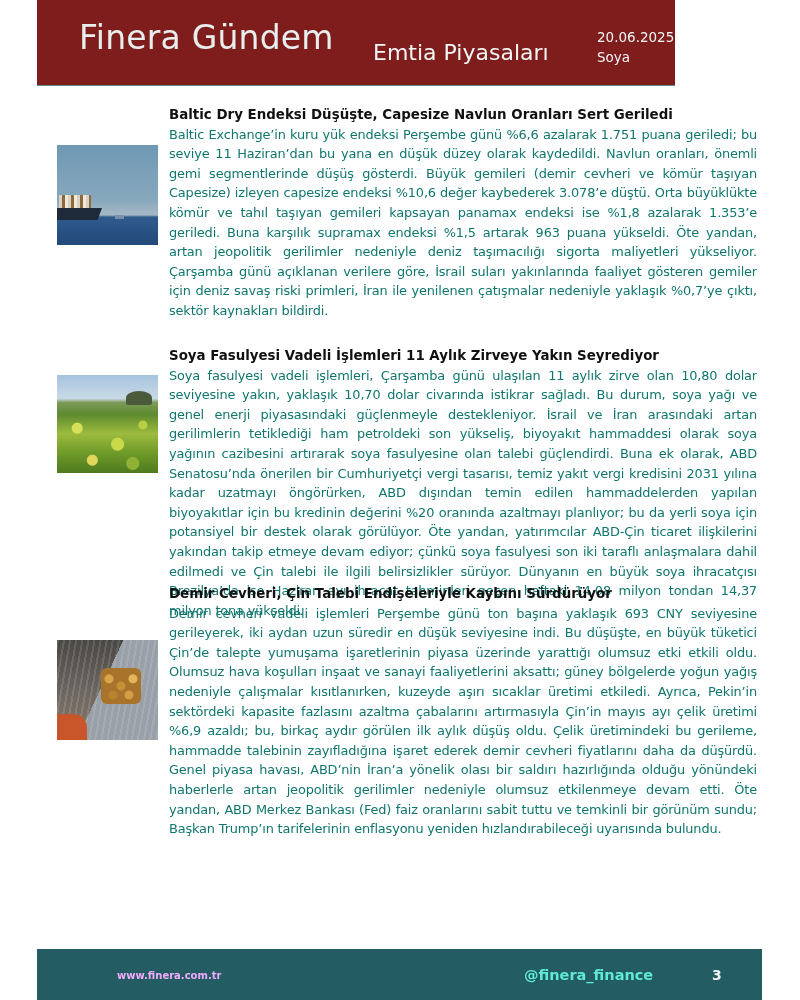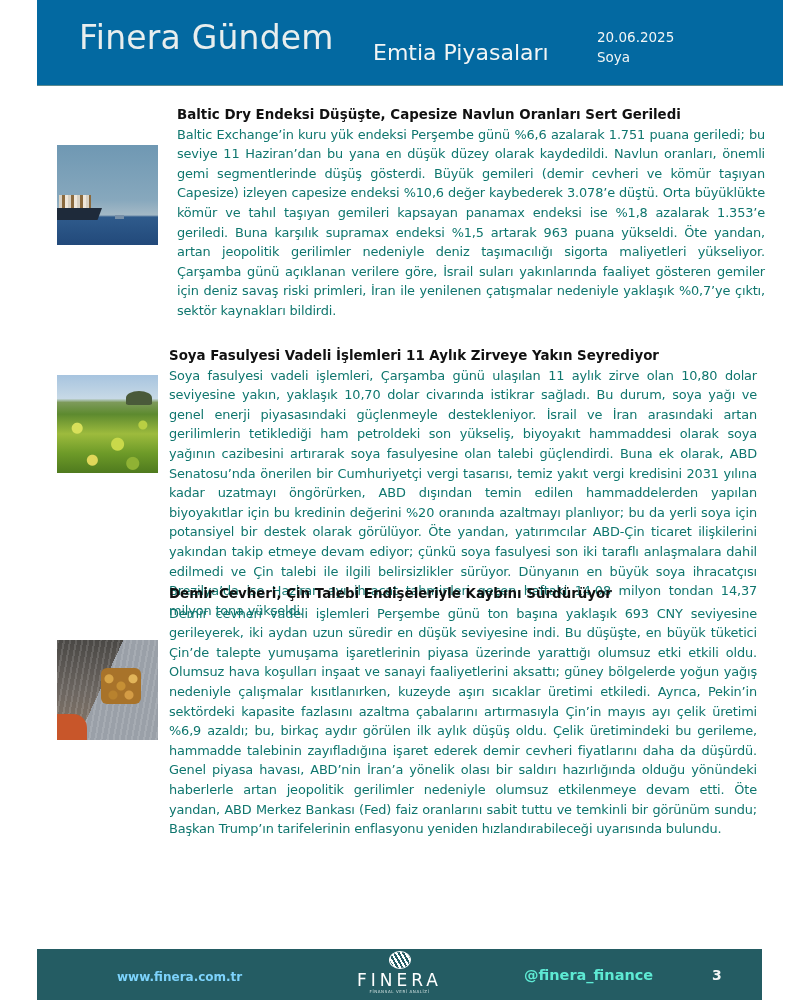--- a/index.html
+++ b/index.html
@@ -1,22 +1,22 @@
 <!DOCTYPE html>
 <html><head>
 <meta charset="utf-8">
 <style>
   html, body { margin: 0; padding: 0; }
   body {
     width: 800px; height: 1000px; background: #ffffff; position: relative; overflow: hidden;
     font-family: "DejaVu Sans", sans-serif; color: #1a1a1a;
   }
   .header {
-    position: absolute; left: 37px; top: 0; width: 746px; height: 85px;
-    background: #0369a1; border-bottom: 1px solid #5d8a8f;
+    position: absolute; left: 37px; top: 0; width: 626px; height: 85px;
+    background: #7f1d1d; border-bottom: 1px solid #5d8a8f; padding-left: 12px;
   }
   .brand {
     position: absolute; left: 42px; top: 18px; font-size: 33px; color: #e8eeee;
     font-family: "DejaVu Sans", sans-serif; font-weight: normal; letter-spacing: 0.2px;
     white-space: nowrap;
   }
   .section-title {
     position: absolute; left: 336px; top: 40px; font-size: 22px; color: #f2f5f5;
     white-space: nowrap;
   }
@@ -92,21 +92,21 @@
     border-top-right-radius: 14px;
   }
   .iron .rods {
     position: absolute; left: 0; top: 0; width: 101px; height: 100px;
     background: repeating-linear-gradient(100deg, rgba(255,255,255,0.12) 0 2px, transparent 2px 6px);
   }
   .footer {
     position: absolute; left: 37px; top: 949px; width: 725px; height: 51px; background: #245c63;
   }
   .footer .site {
-    position: absolute; left: 80px; top: 21px; font-size: 12px; font-weight: bold; color: #7dd3fc;
+    position: absolute; left: 80px; top: 21px; font-size: 10px; font-weight: bold; color: #f0abfc;
   }
   .footer .logo {
     position: absolute; left: 305px; top: 2px; width: 115px; height: 48px; text-align: center;
   }
   .footer .logo .mark {
     width: 20px; height: 16px; margin: 0 auto; border-radius: 50%;
     background: repeating-linear-gradient(60deg, #ffffff 0 2px, transparent 2px 4px);
     border: 1px solid #ffffff;
   }
   .footer .logo .wordmark {
@@ -133,21 +133,21 @@
     <div>20.06.2025</div>
     <div>Soya</div>
   </div>
 </div>
 
 <div class="thumb ship">
   <div class="deck"></div>
   <div class="hull"></div>
   <div class="small-boat"></div>
 </div>
-<div class="article" style="top:105px;margin-left:8px;">
+<div class="article" style="top:105px;">
   <h2>Baltic Dry Endeksi Düşüşte, Capesize Navlun Oranları Sert Geriledi</h2>
   <p>Baltic Exchange’in kuru yük endeksi Perşembe günü %6,6 azalarak 1.751 puana geriledi; bu seviye 11 Haziran’dan bu yana en düşük düzey olarak kaydedildi. Navlun oranları, önemli gemi segmentlerinde düşüş gösterdi. Büyük gemileri (demir cevheri ve kömür taşıyan Capesize) izleyen capesize endeksi %10,6 değer kaybederek 3.078’e düştü. Orta büyüklükte kömür ve tahıl taşıyan gemileri kapsayan panamax endeksi ise %1,8 azalarak 1.353’e geriledi. Buna karşılık supramax endeksi %1,5 artarak 963 puana yükseldi. Öte yandan, artan jeopolitik gerilimler nedeniyle deniz taşımacılığı sigorta maliyetleri yükseliyor. Çarşamba günü açıklanan verilere göre, İsrail suları yakınlarında faaliyet gösteren gemiler için deniz savaş riski primleri, İran ile yenilenen çatışmalar nedeniyle yaklaşık %0,7’ye çıktı, sektör kaynakları bildirdi.</p>
 </div>
 
 <div class="thumb soy">
   <div class="tree"></div>
   <div class="leaves"></div>
 </div>
 <div class="article" style="top:346px;">
   <h2>Soya Fasulyesi Vadeli İşlemleri 11 Aylık Zirveye Yakın Seyrediyor</h2>
@@ -159,20 +159,15 @@
   <div class="bundle"></div>
   <div class="rust"></div>
 </div>
 <div class="article" style="top:584px;">
   <h2>Demir Cevheri, Çin Talebi Endişeleriyle Kaybını Sürdürüyor</h2>
   <p>Demir cevheri vadeli işlemleri Perşembe günü ton başına yaklaşık 693 CNY seviyesine gerileyerek, iki aydan uzun süredir en düşük seviyesine indi. Bu düşüşte, en büyük tüketici Çin’de talepte yumuşama işaretlerinin piyasa üzerinde yarattığı olumsuz etki etkili oldu. Olumsuz hava koşulları inşaat ve sanayi faaliyetlerini aksattı; güney bölgelerde yoğun yağış nedeniyle çalışmalar kısıtlanırken, kuzeyde aşırı sıcaklar üretimi etkiledi. Ayrıca, Pekin’in sektördeki kapasite fazlasını azaltma çabalarını artırmasıyla Çin’in mayıs ayı çelik üretimi %6,9 azaldı; bu, birkaç aydır görülen ilk aylık düşüş oldu. Çelik üretimindeki bu gerileme, hammadde talebinin zayıfladığına işaret ederek demir cevheri fiyatlarını daha da düşürdü. Genel piyasa havası, ABD’nin İran’a yönelik olası bir saldırı hazırlığında olduğu yönündeki haberlerle artan jeopolitik gerilimler nedeniyle olumsuz etkilenmeye devam etti. Öte yandan, ABD Merkez Bankası (Fed) faiz oranlarını sabit tuttu ve temkinli bir görünüm sundu; Başkan Trump’ın tarifelerinin enflasyonu yeniden hızlandırabileceği uyarısında bulundu.</p>
 </div>
 
 <div class="footer">
   <div class="site">www.finera.com.tr</div>
-  <div class="logo">
-    <div class="mark"></div>
-    <div class="wordmark">FINERA</div>
-    <div class="tagline">FİNANSAL VERİ ANALİZİ</div>
-  </div>
   <div class="handle">@finera_finance</div>
   <div class="page-num">3</div>
 </div>
 
 </body></html>

